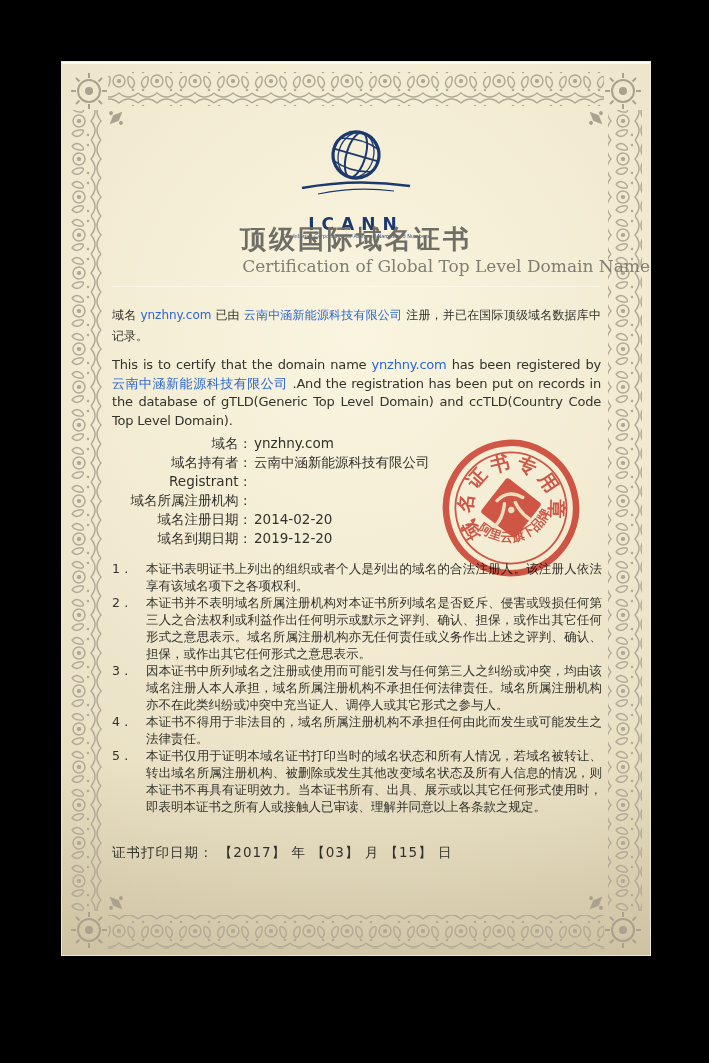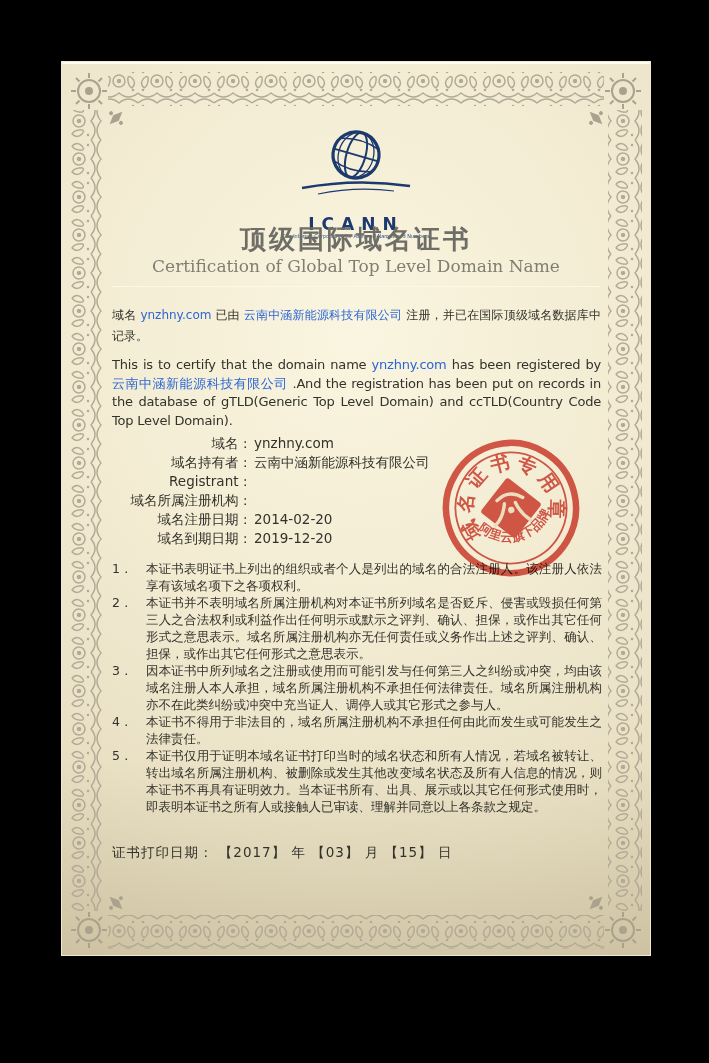--- a/index.html
+++ b/index.html
@@ -17,21 +17,21 @@
   }
 
   .border-svg { position:absolute; left:0; top:0; }
 
   .logo-block { position:absolute; top:64px; left:0; width:100%; text-align:center; color:#1d3a6e; }
   .icann-word { font-size:17px; font-weight:bold; letter-spacing:7px; margin-top:12px; color:#1d3a6e; }
   .icann-tagline { font-size:9px; transform:scale(.55); transform-origin:center top; color:#27508e; margin-top:0px; white-space:nowrap; }
 
   .cert-title { position:absolute; top:158px; left:0; width:100%; text-align:center;
     font-size:26px; font-weight:bold; letter-spacing:3px; color:#6f6e66; }
-  .cert-subtitle { position:absolute; top:192px; left:0; width:100%; text-align:center;
+  .cert-subtitle { position:absolute; top:192px; left:0; width:100%; text-align:right;
     font-family:"DejaVu Serif","Liberation Serif",serif; font-size:17px; color:#807e72; }
   .divider { position:absolute; top:222px; left:50px; width:488px; height:1px;
     background:#ccc2a4; border-bottom:1px solid #fdf8e6; }
 
   .para { position:absolute; left:50px; width:489px; color:#33322b; text-align:justify; }
   .para-cn { top:241px; font-size:12px; line-height:21px; }
   .para-en { top:292px; font-size:13px; line-height:18.5px; letter-spacing:-0.2px; }
   .blue { color:#2b66d6; }
 
   .details { position:absolute; left:0px; top:370px; width:588px; font-size:13.5px; color:#32312b; }

